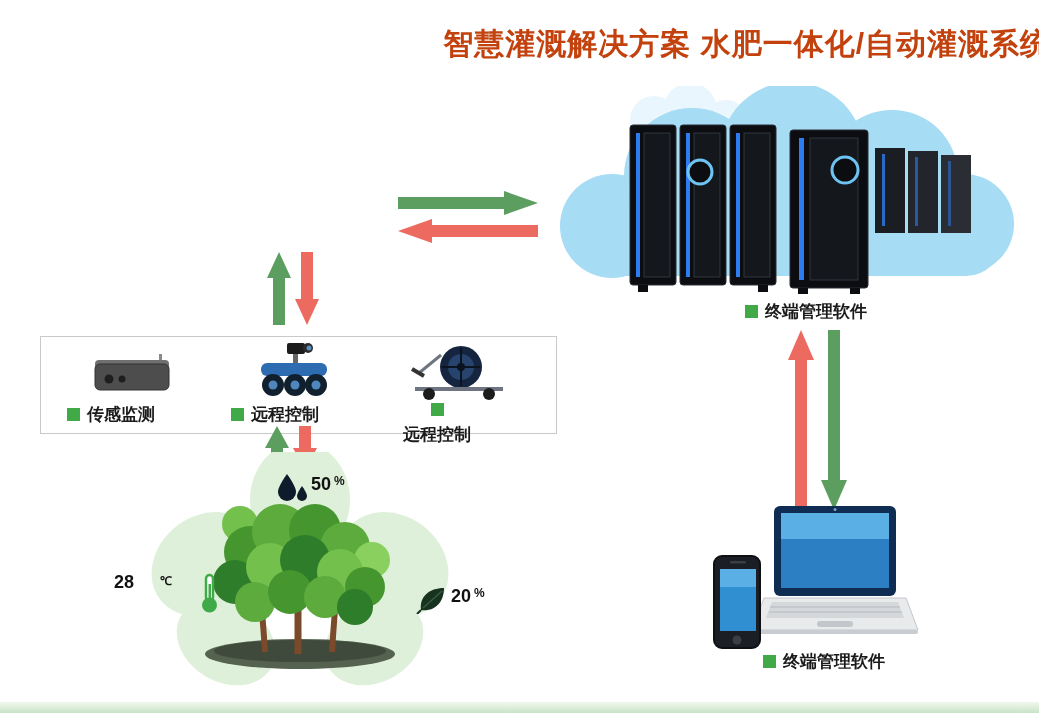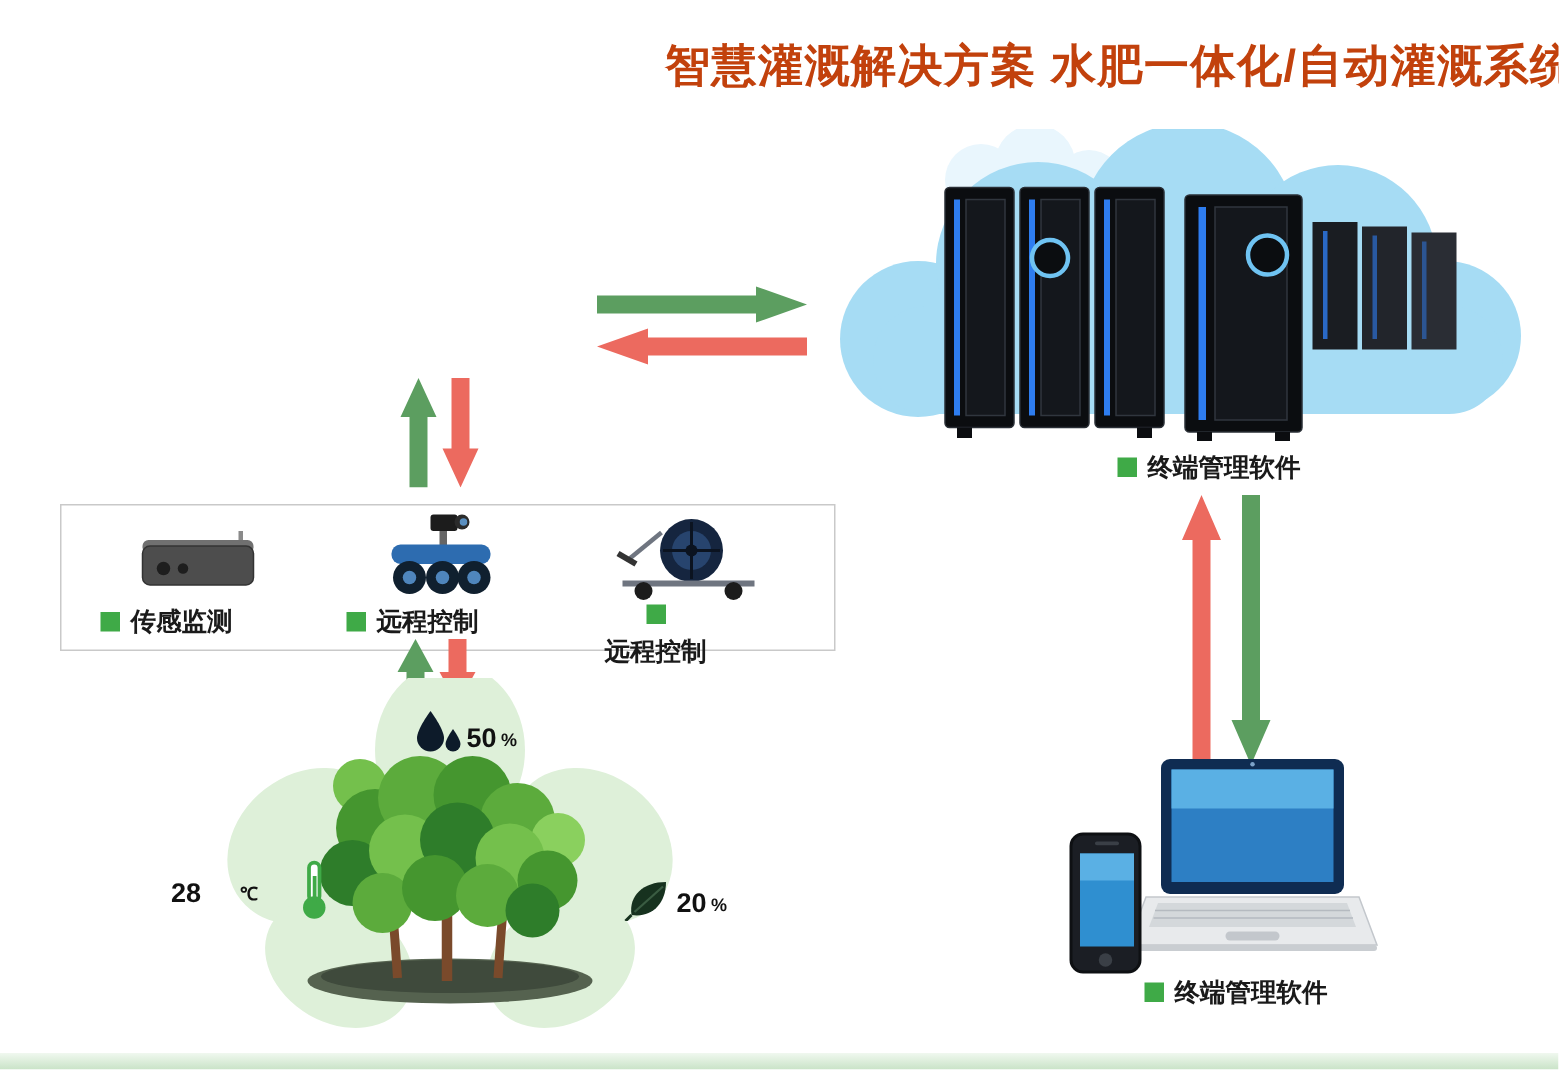--- a/index.html
+++ b/index.html
@@ -12,21 +12,21 @@
 
   .node-box { position:absolute; background:#fff; border:1px solid #c9c9c9; }
 
   .label-row { display:flex; align-items:center; gap:7px; font-size:17px; font-weight:bold; color:#1a1a1a; white-space:nowrap; }
   .gsq { width:13px; height:13px; background:#3faa47; display:inline-block; flex:0 0 auto; }
 
   .gateway-box { left:200px; top:183px; width:190px; height:68px; display:flex; flex-direction:column; align-items:center; justify-content:flex-start; padding-top:3px; }
 
   .monitor-box { left:40px; top:336px; width:517px; height:98px; }
 
-  .metric { position:absolute; display:flex; align-items:center; gap:3px; font-weight:bold; color:#111; z-index:5; }
+  .metric { position:absolute; display:flex; gap:3px; font-weight:bold; color:#111; z-index:5; }
   .metric .val { font-size:18px; }
   .metric .unit { font-size:12px; }
 
   .bottom-bar { position:absolute; left:0; top:702px; width:100%; height:11px;
                 background:linear-gradient(to bottom, #f0f8ef, #c9e3c7); }
 </style>
 </head>
 <body>
 
 <div class="canvas">

